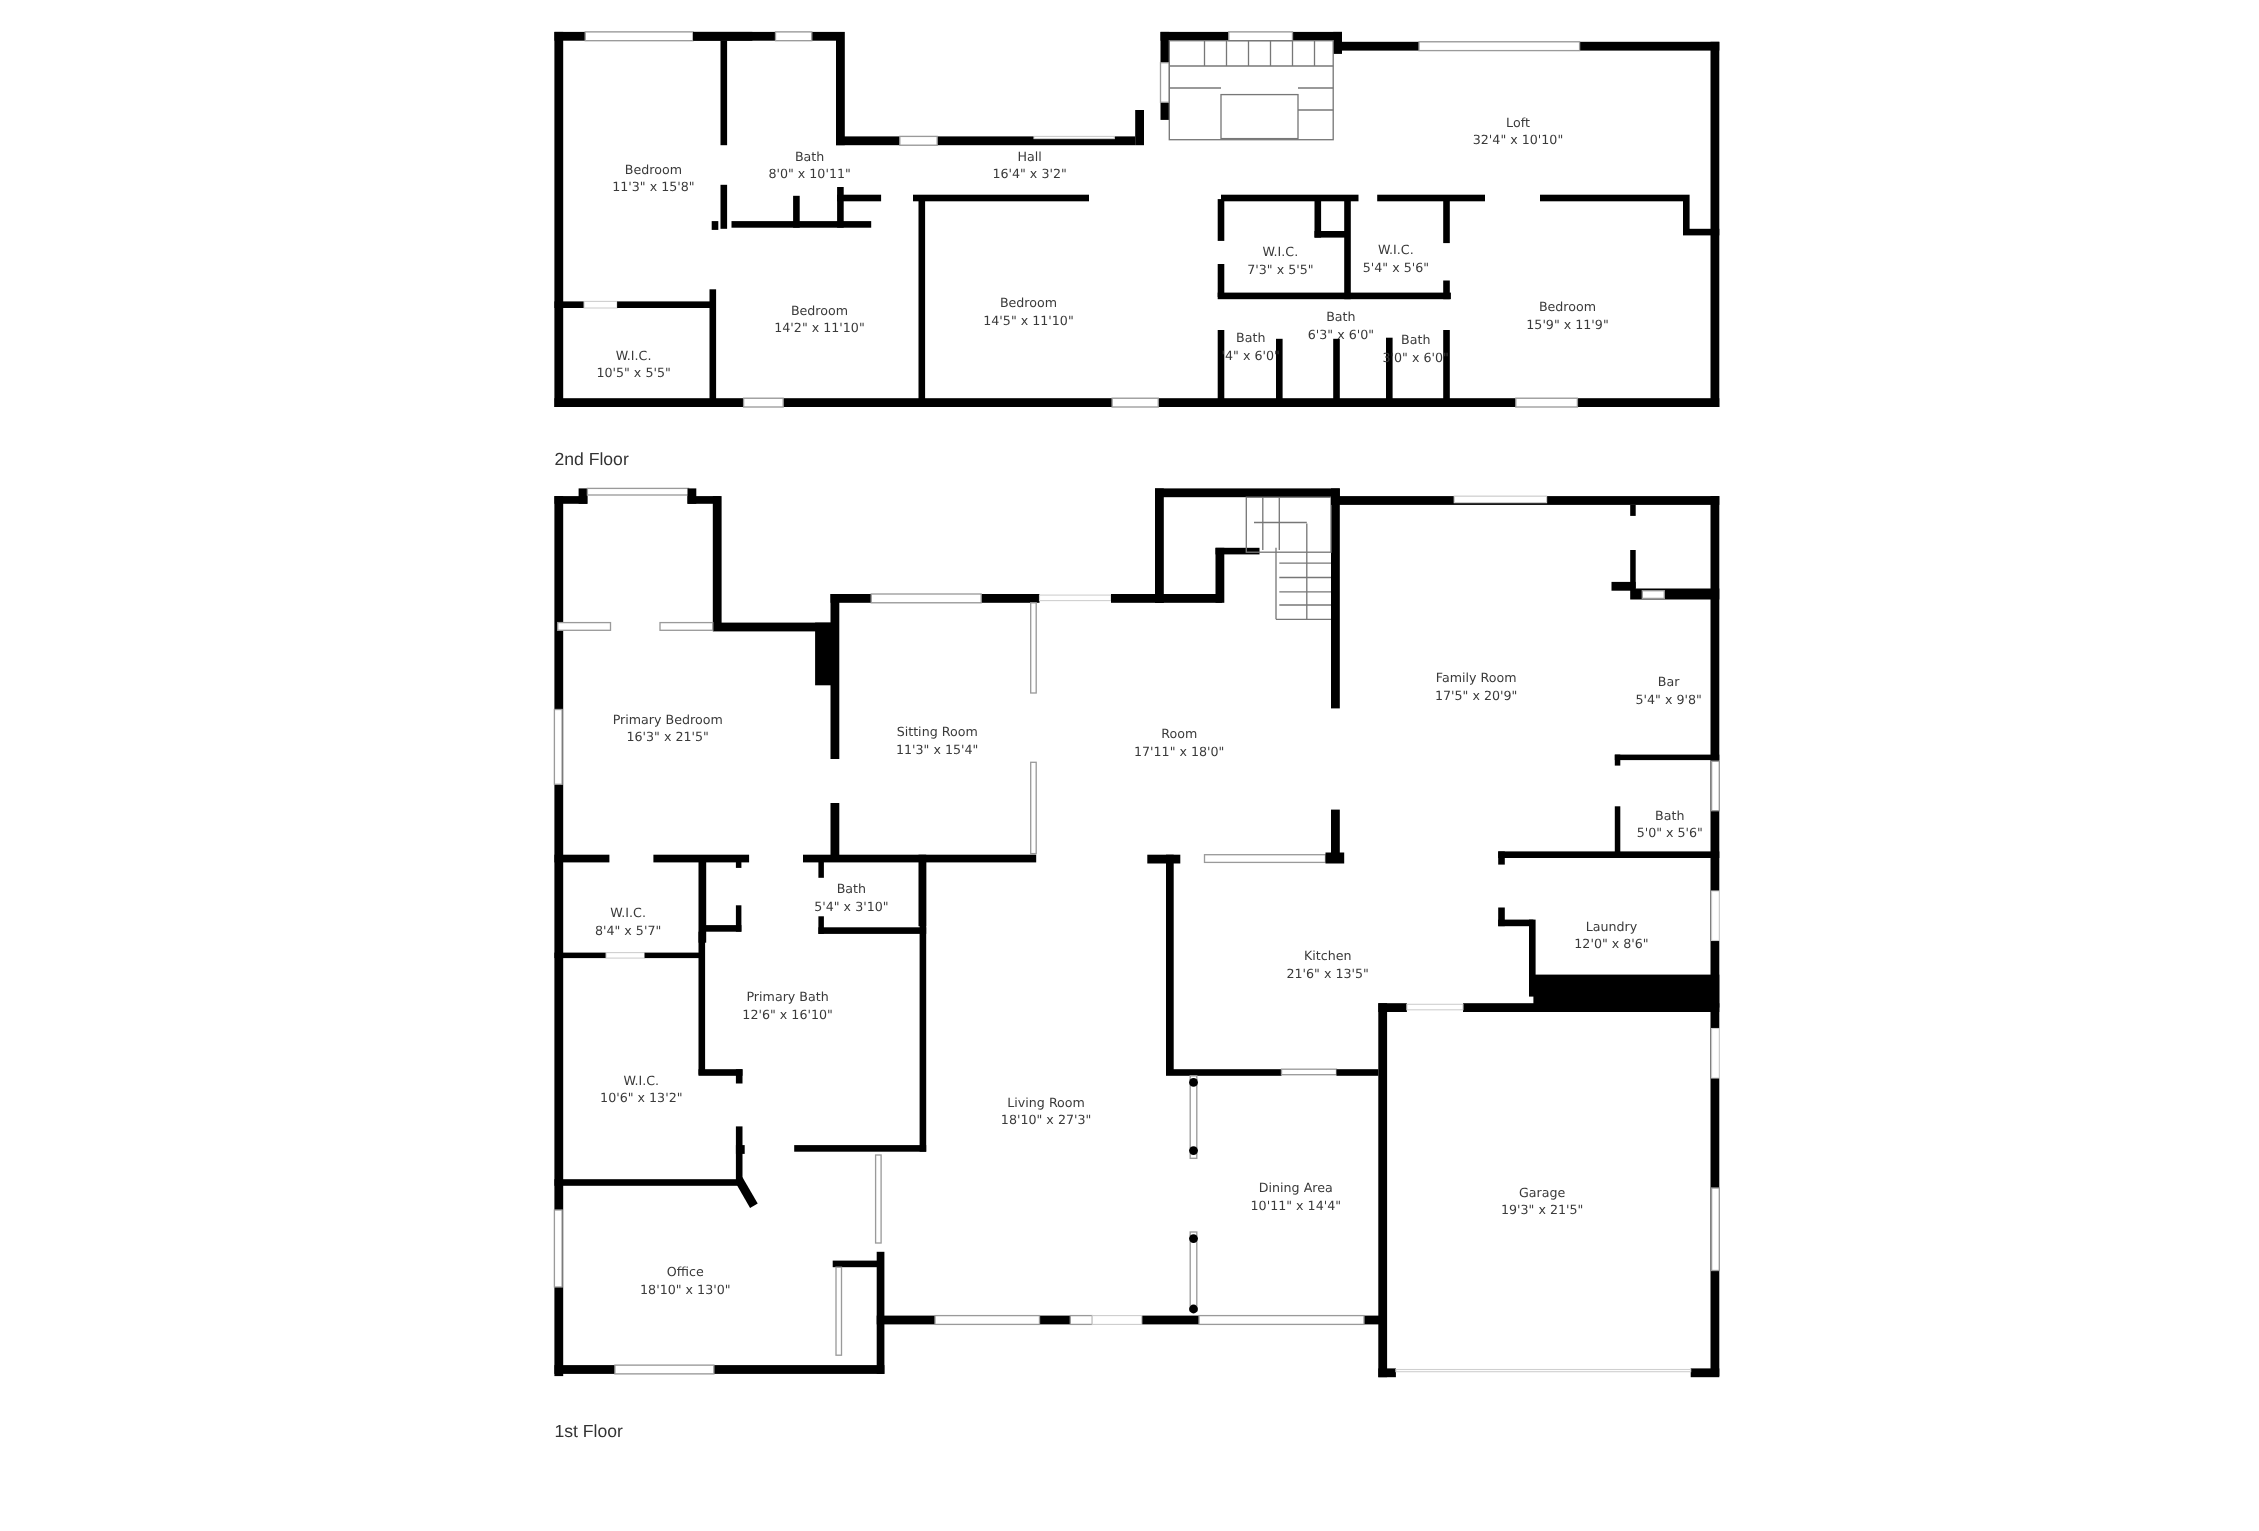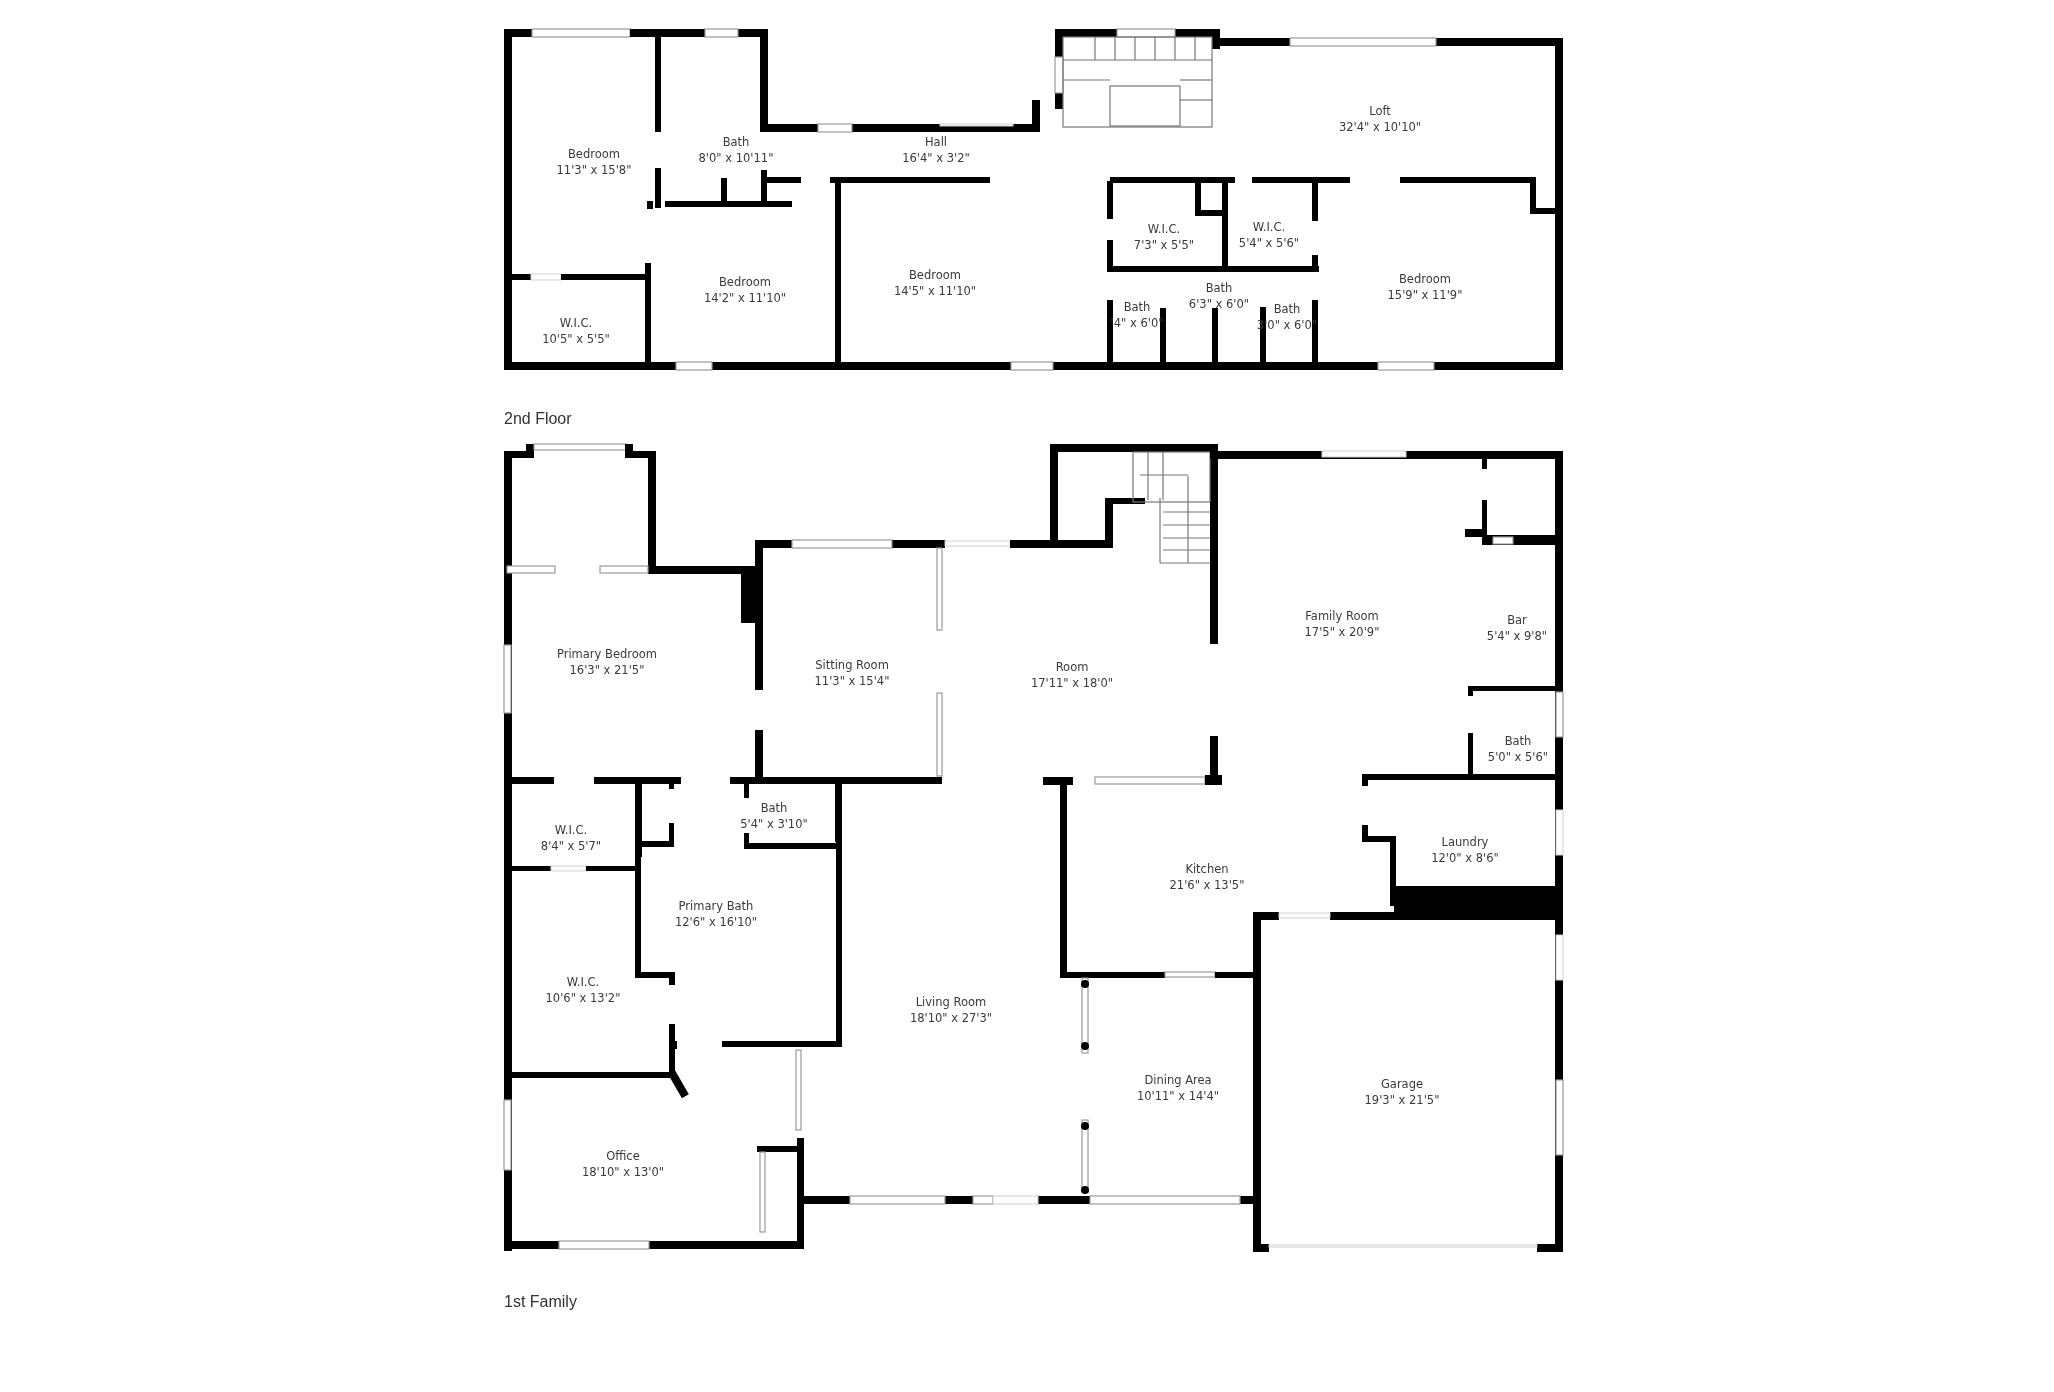--- a/index.html
+++ b/index.html
@@ -13,21 +13,21 @@
   .room-name, .room-dim { font-family: "DejaVu Sans", sans-serif; fill: #3a3a3a; text-anchor: middle; }
   .room-name { font-size: 11.5px; }
   .room-dim { font-size: 11.5px; }
   .floor-label { position: absolute; font-size: 16px; color: #333; font-family: Liberation Sans, sans-serif; }
   .col { fill: #000; }
 </style>
 </head>
 <body>
 
 <div class="floor-label" style="left:504px; top:410px;">2nd Floor</div>
-<div class="floor-label" style="left:504px; top:1293px;">1st Family</div>
+<div class="floor-label" style="left:504px; top:1293px;">1st Floor</div>
 
 <svg class="plan" width="2054" height="1392" viewBox="0 0 2054 1392" xmlns="http://www.w3.org/2000/svg">
 
   <g>
 
     <rect class="wall" x="504" y="29" width="180" height="8"></rect>
     <rect class="wall" x="504" y="29" width="8" height="341"></rect>
     <rect class="wall" x="504" y="362" width="1059" height="8"></rect>
     <rect class="wall" x="1555" y="38" width="8" height="332"></rect>
 

